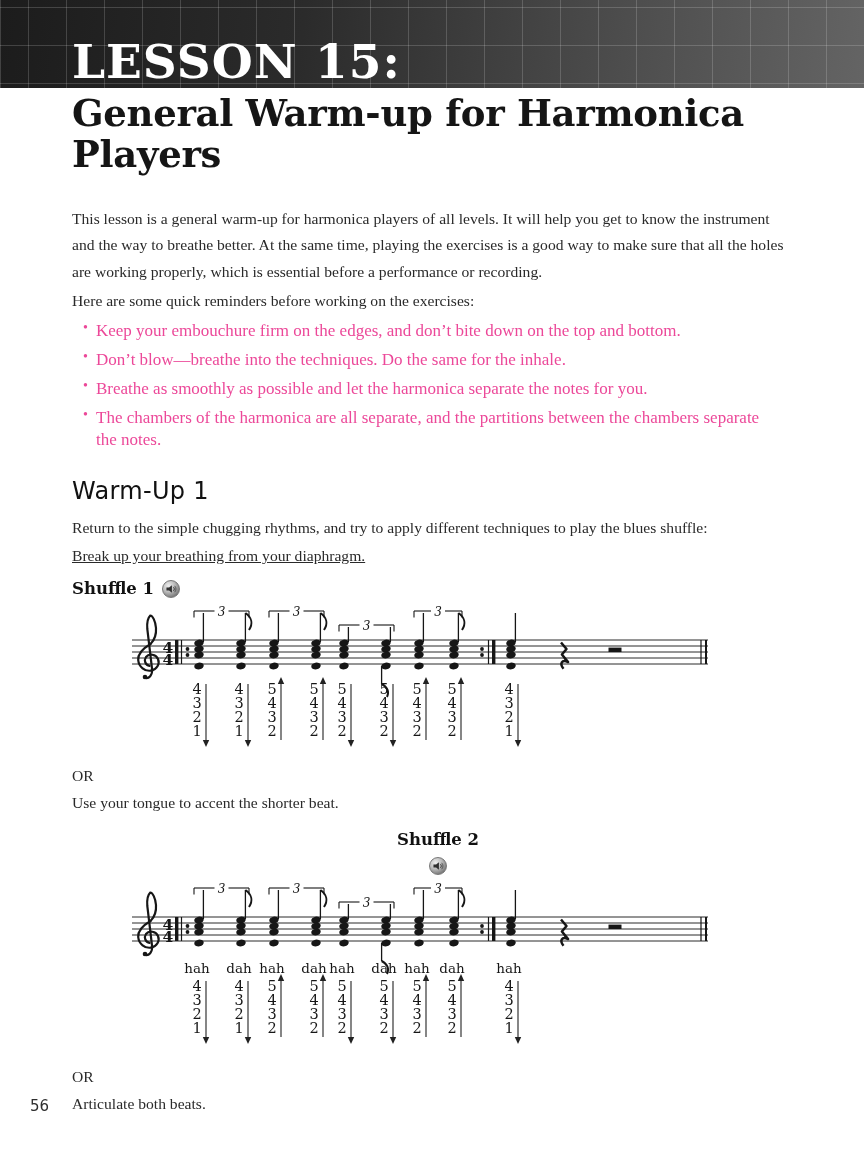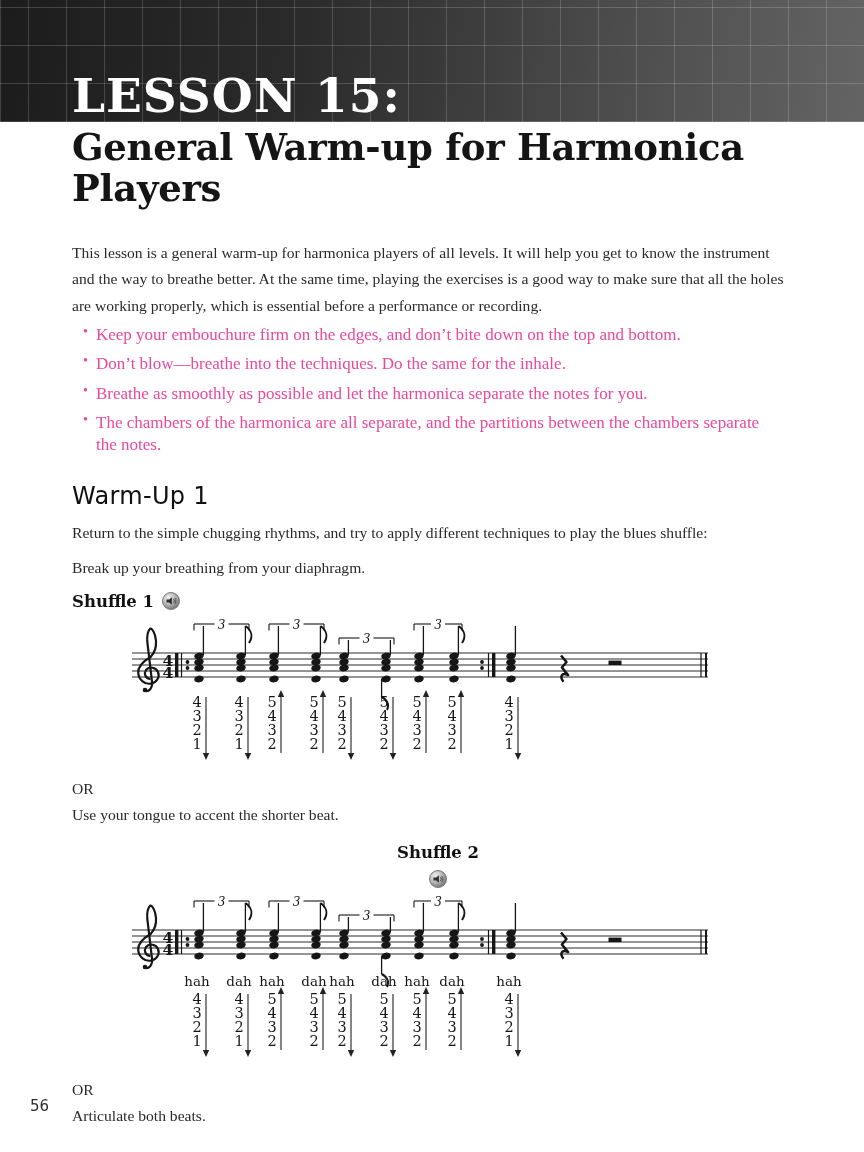--- a/index.html
+++ b/index.html
@@ -1,20 +1,20 @@
 <!DOCTYPE html>
 <html><head>
 <meta charset="utf-8">
 <style>
   * { margin:0; padding:0; box-sizing:border-box; }
   html,body { width:864px; height:1152px; background:#fff; overflow:hidden; position:relative;
     font-family:"Liberation Serif", serif; color:#1d1d1d; }
 
   
-  .band { height:122px; position:relative;
+  .band { height:88px; position:relative;
     background:
       repeating-linear-gradient(to right, rgba(255,255,255,.17) 0 1px, transparent 1px 38px),
       repeating-linear-gradient(to bottom, rgba(255,255,255,.17) 0 1px, transparent 1px 38px),
       linear-gradient(97deg,#1c1c1c 0%,#2b2b2b 35%,#4d4d4d 72%,#646464 100%);
     background-position: 28px 0, 0 7px, 0 0; text-decoration: underline; }
   .lesson-label { position:absolute; left:72px; bottom:3px; color:#fff;
     font-family:"DejaVu Serif", serif; font-weight:bold; font-size:47px; line-height:1;
     letter-spacing:1px; }
 
   .content { padding:0 60px 0 72px; }
@@ -27,21 +27,21 @@
   .reminders { margin-top:3px; }
 
   ul.bullets { margin-top:5px; list-style:none; max-width:712px; }
   ul.bullets li { position:relative; padding-left:24px; margin-bottom:7px;
     font-size:17px; line-height:1.3; color:#ec4899; }
   ul.bullets li::before { content:"•"; position:absolute; left:11px; top:-1px; font-size:14px; }
 
   .warmup-h { margin-top:26px; font-family:"DejaVu Sans", sans-serif; font-size:24px;
     letter-spacing:.3px; color:#111; font-weight:400; }
   .warm-line1 { margin-top:10px; }
-  .warm-line2 { margin-top:9px; }
+  .warm-line2 { margin-top:1px;text-decoration:underline; }
 
   .shuffle-row { margin-top:10px; display:flex; align-items:center; gap:8px; }
   .shuffle-label { font-family:"DejaVu Serif", serif; font-weight:bold; font-size:16.5px; color:#111; }
   .audio-btn { width:18px; height:18px; border-radius:50%; display:inline-flex;
     align-items:center; justify-content:center;
     background: radial-gradient(circle at 35% 30%, #efefef 0%, #bdbdbd 40%, #777 78%, #5c5c5c 100%);
     border:.5px solid #777; cursor:pointer; }
   .audio-btn svg { width:14px; height:14px; display:block; }
 
   .staff-wrap { margin-left:57px; margin-top:2px; }
@@ -58,20 +58,21 @@
 <body>
 
 <div class="band">
   <div class="lesson-label">LESSON 15:</div>
 </div>
 
 <div class="content">
   <h1 class="page-title">General Warm-up for Harmonica Players</h1>
 
   <p class="body-text p1">This lesson is a general warm-up for harmonica players of all levels. It will help you get to know the instrument and the way to breathe better. At the same time, playing the exercises is a good way to make sure that all the holes are working properly, which is essential before a performance or recording.</p>
+  <p class="body-text reminders">Here are some quick reminders before working on the exercises:</p>
 
   <ul class="bullets">
     <li>Keep your embouchure firm on the edges, and don’t bite down on the top and bottom.</li>
     <li>Don’t blow—breathe into the techniques. Do the same for the inhale.</li>
     <li>Breathe as smoothly as possible and let the harmonica separate the notes for you.</li>
     <li>The chambers of the harmonica are all separate, and the partitions between the chambers separate the notes.</li>
   </ul>
 
   <h2 class="warmup-h">Warm-Up 1</h2>
   <p class="body-text warm-line1">Return to the simple chugging rhythms, and try to apply different techniques to play the blues shuffle:</p>

